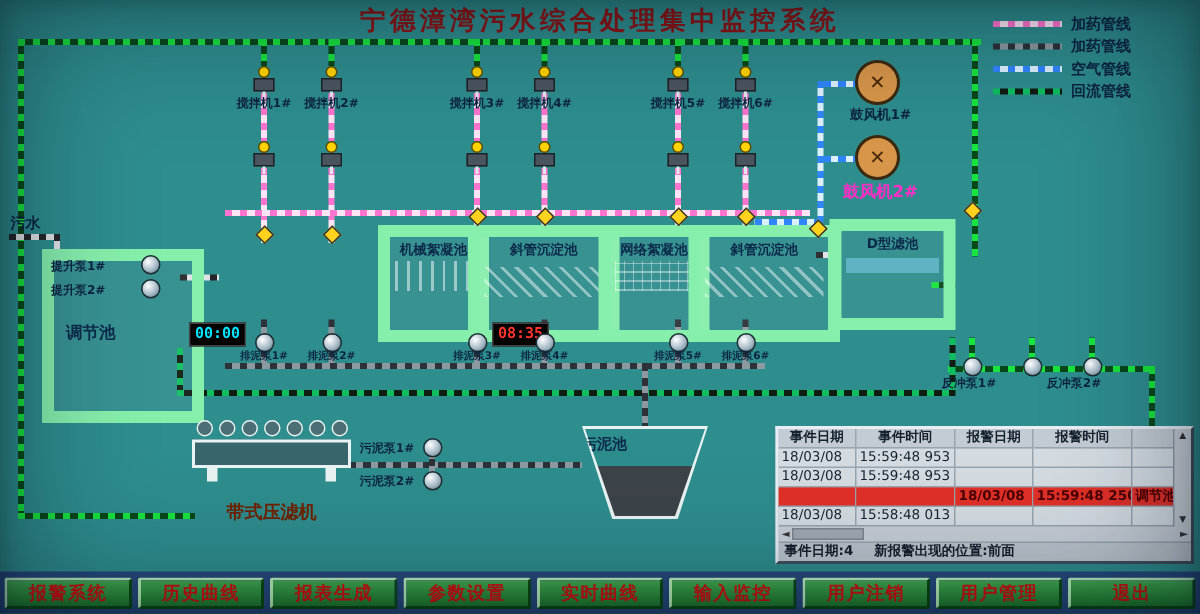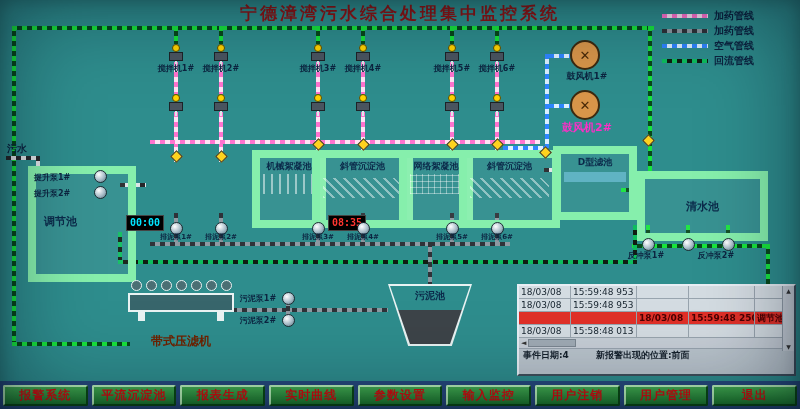--- a/index.html
+++ b/index.html
@@ -286,27 +286,24 @@
   <div class="tank" style="left:459px;top:150px;width:85px;height:62px">
     <span class="tklab" style="position:absolute;left:0;right:0;top:2px;text-align:center;font-size:9px">斜管沉淀池</span>
     <div class="diag" style="top:20px;height:20px"></div>
   </div>
 
   <div class="tank" style="left:553px;top:146px;width:68px;height:58px">
     <span class="tklab" style="position:absolute;left:0;right:0;top:2px;text-align:center;font-size:9px">D型滤池</span>
     <div class="dband" style="top:18px;height:10px"></div>
   </div>
 
-  <div class="tank" style="left:637px;top:171px;width:115px;height:54px">
-    <span class="tklab" style="position:absolute;left:0;right:0;top:20px;text-align:center;font-size:11px">清水池</span>
-  </div>
 
   <div class="trap-o" style="left:388px;top:284px;width:84px;height:62px">
     <div class="trap-i"></div>
-    <span class="tklab" style="position:absolute;left:0;right:0;top:5px;text-align:center;font-size:10px;z-index:2">污泥池</span>
+    <span class="tklab" style="position:absolute;left:0;right:0;top:5px;font-size:10px;z-index:2">污泥池</span>
   </div>
 
   <div class="press" style="left:128px;top:280px;width:106px">
     <div class="rollers">
       <i class="roller"></i>
         <i class="roller"></i>
         <i class="roller"></i>
         <i class="roller"></i>
         <i class="roller"></i>
         <i class="roller"></i>
@@ -342,20 +339,27 @@
   <span class="lab" style="left:236px;top:315px;width:44px;font-size:8px">污泥泵2#</span>
 
   <i class="pump" style="left:642px;top:238px"></i>
   <i class="pump" style="left:682px;top:238px"></i>
   <i class="pump" style="left:722px;top:238px"></i>
   <span class="lab" style="left:622px;top:250px;width:48px;font-size:8px">反冲泵1#</span>
   <span class="lab" style="left:692px;top:250px;width:48px;font-size:8px">反冲泵2#</span>
 
   <div class="atable">
     <div class="tinner">
+      <div class="trow thead">
+        <span class="tc w1">事件日期</span>
+        <span class="tc w2">事件时间</span>
+        <span class="tc w3">报警日期</span>
+        <span class="tc w4">报警时间</span>
+        <span class="tc w5"></span>
+      </div>
       <div class="trow">
         <span class="tc w1">18/03/08</span>
         <span class="tc w2">15:59:48 953</span>
         <span class="tc w3"></span>
         <span class="tc w4"></span>
         <span class="tc w5"></span>
       </div>
       <div class="trow">
         <span class="tc w1">18/03/08</span>
         <span class="tc w2">15:59:48 953</span>
@@ -381,31 +385,31 @@
         <span>▲</span>
         <span>▼</span>
       </div>
       <div class="hscroll">
         <span style="margin-left:2px">◄</span>
         <i class="hthumb"></i>
         <span style="margin-left:auto;margin-right:2px">►</span>
       </div>
       <div class="tfoot">
         <span style="margin-left:4px">事件日期:4</span>
-        <span style="margin-left:27px">新报警出现的位置:前面</span>
+        <span style="margin-left:14px">新报警出现的位置:前面</span>
       </div>
     </div>
   </div>
 
   <div class="nav">
     <div class="navbtn">报警系统</div>
-    <div class="navbtn">平流沉淀池</div>
+    <div class="navbtn">历史曲线</div>
     <div class="navbtn">报表生成</div>
+    <div class="navbtn">参数设置</div>
     <div class="navbtn">实时曲线</div>
-    <div class="navbtn">参数设置</div>
     <div class="navbtn">输入监控</div>
     <div class="navbtn">用户注销</div>
     <div class="navbtn">用户管理</div>
     <div class="navbtn">退出</div>
   </div>
 
   <div class="vignette"></div>
 </div>
 
 </body></html>

